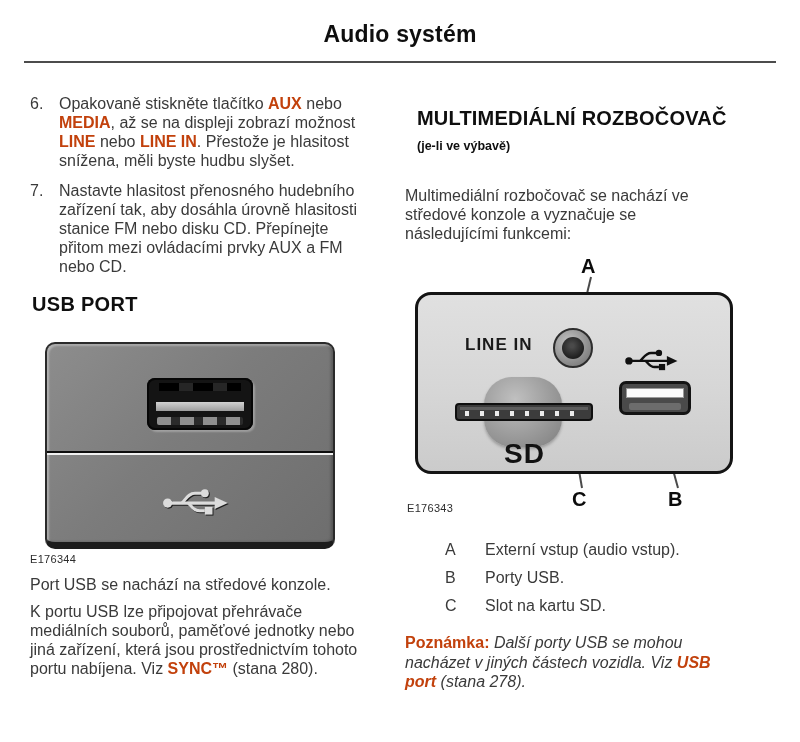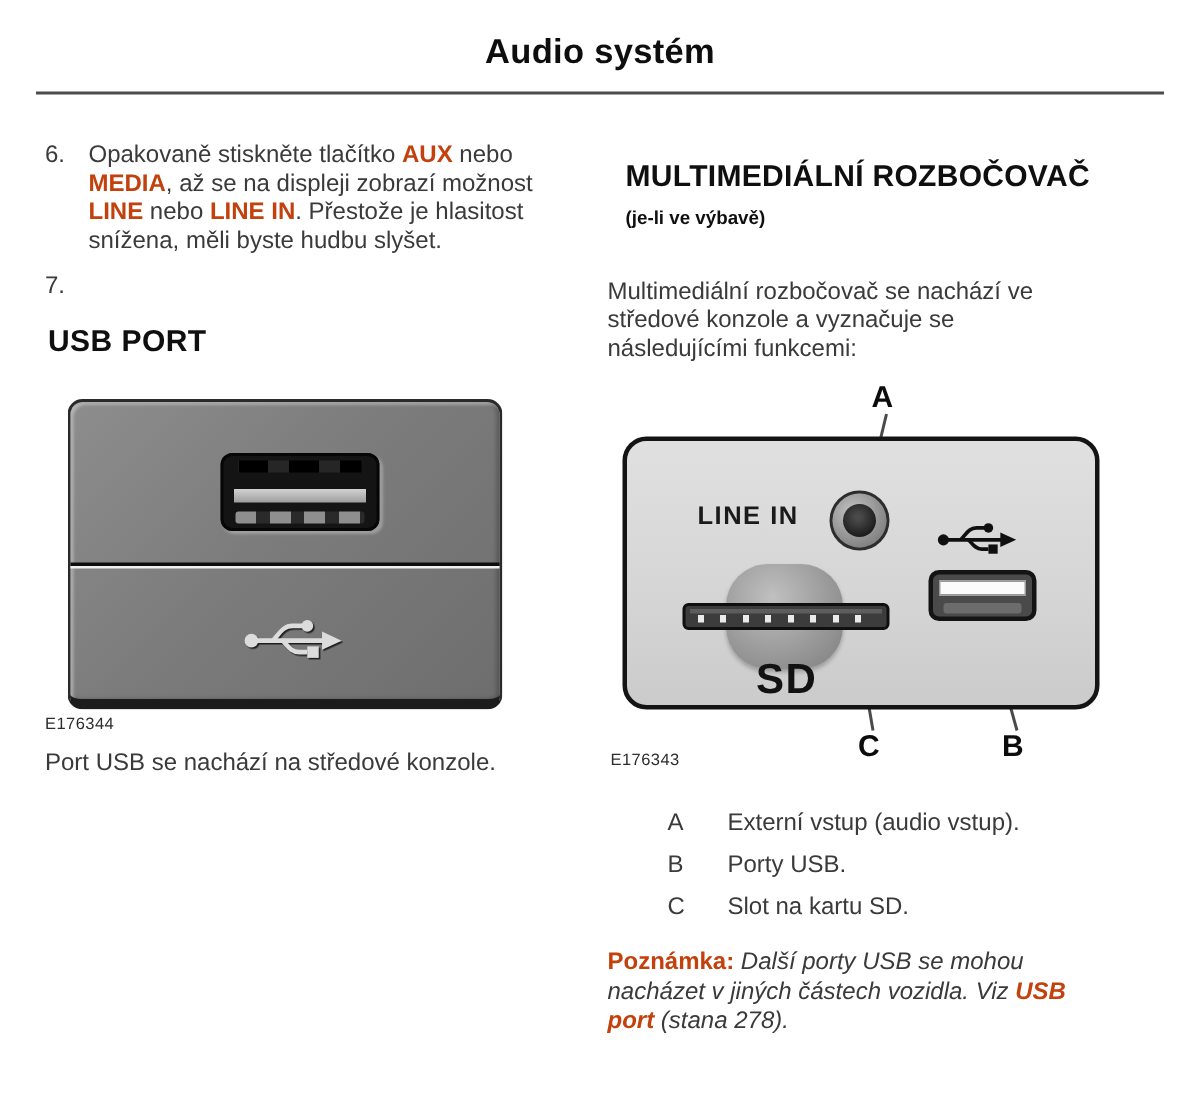--- a/index.html
+++ b/index.html
@@ -88,20 +88,21 @@
   <div class="cols">
 
     <div class="col-left">
       <div class="steps">
           <div class="step">
             <span class="step-num">6.</span>
             <div class="step-text"><span>Opakovaně stiskněte tlačítko </span><span class="b">AUX</span><span> nebo </span><span class="b">MEDIA</span><span>, až se na displeji zobrazí možnost </span><span class="b">LINE</span><span> nebo </span><span class="b">LINE IN</span><span>. Přestože je hlasitost snížena, měli byste hudbu slyšet.</span></div>
           </div>
           <div class="step">
             <span class="step-num">7.</span>
+            <div class="step-text"><span>Nastavte hlasitost přenosného hudebního zařízení tak, aby dosáhla úrovně hlasitosti stanice FM nebo disku CD. Přepínejte přitom mezi ovládacími prvky AUX a FM nebo CD.</span></div>
           </div>
         </div>
 
       <h3 class="usb-h">USB PORT</h3>
 
       <figure class="fig-usb" style="margin:26px 0 0 0;">
         <div class="panel1">
           <div class="usb-socket1">
             <div class="tabs-top"></div>
             <div class="tongue1"></div>
@@ -119,20 +120,21 @@
               <circle cx="41" cy="9" r="3.6"></circle>
               <rect x="41" y="21.5" width="7" height="7"></rect>
               <polygon points="50,12.5 62,18 50,23.5"></polygon>
             </g>
           </svg>
         </div>
         <figcaption class="figcap">E176344</figcaption>
       </figure>
 
       <p class="para">Port USB se nachází na středové konzole.</p>
+      <p class="para"><span>K portu USB lze připojovat přehrávače mediálních souborů, paměťové jednotky nebo jiná zařízení, která jsou prostřednictvím tohoto portu nabíjena. Viz </span><span class="b">SYNC™</span><span> (stana 280).</span></p>
     </div>
 
     <div class="col-right">
       <h2 class="mm-h"><span>MULTIMEDIÁLNÍ ROZBOČOVAČ</span> <span class="h2-suffix">(je-li ve výbavě)</span></h2>
 
       <p class="intro">Multimediální rozbočovač se nachází ve středové konzole a vyznačuje se následujícími funkcemi:</p>
 
       <figure class="fig-hub" style="margin:12px 0 0 0;">
         <svg class="leaders" width="345" height="272" viewBox="0 0 345 272">
           <g stroke="#4a4a4a" stroke-width="2" fill="none">

